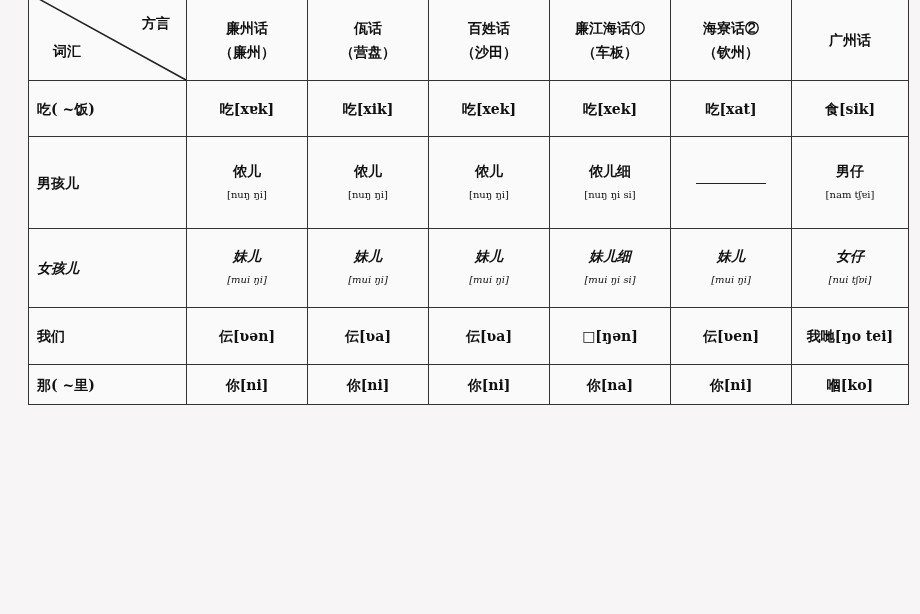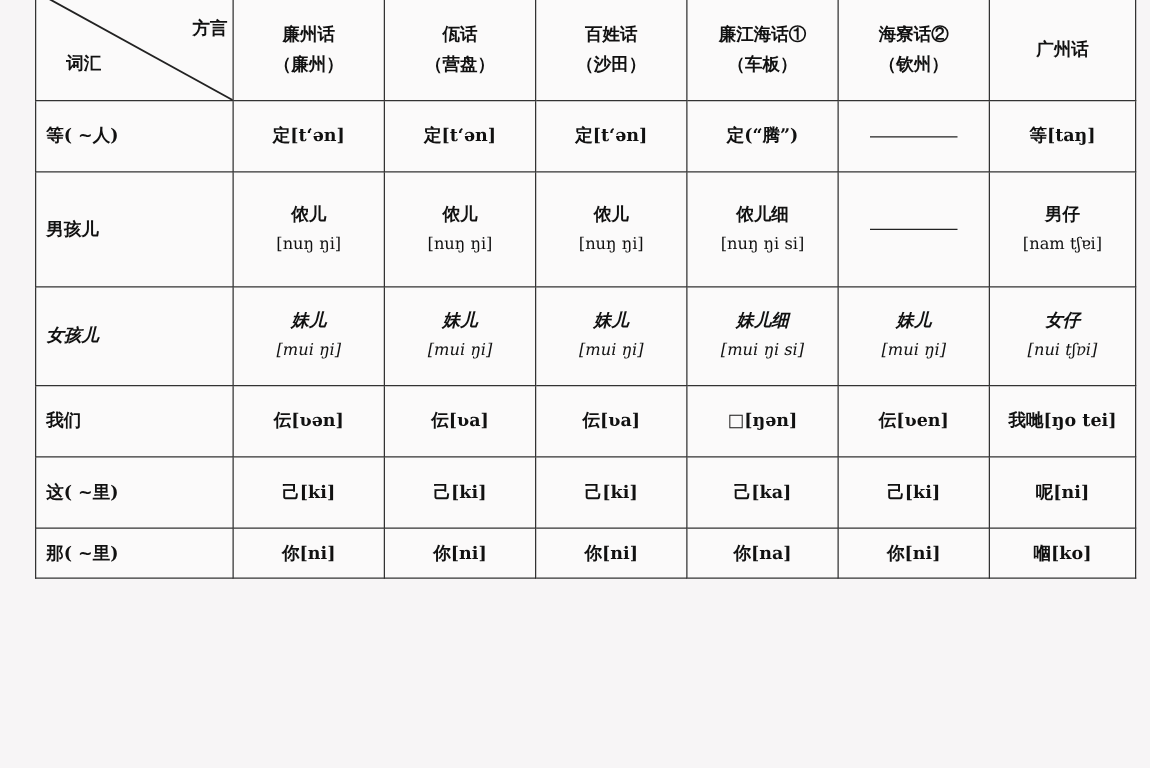--- a/index.html
+++ b/index.html
@@ -21,23 +21,23 @@
     text-align:center;
     vertical-align:middle;
     font-size:14px;
     line-height:24px;
     padding:0;
     font-weight:bold;
   }
   .tbl td.rowhead { text-align:left; padding-left:8px; }
   .corner { position:relative; }
   .corner svg { position:absolute; left:0; top:0; }
-  .corner .top-right { position:absolute; right:4px; top:12px; }
+  .corner .top-right { position:absolute; right:16px; top:12px; }
   .corner .bottom-left { position:absolute; left:24px; top:40px; }
-  .line2 { display:block; font-weight:normal; font-size:13px; }
+  .line2 { display:block; font-weight:normal; font-size:10px; }
   .hd { display:block; }
   .dash { display:inline-block; width:70px; border-top:1.5px solid #222; vertical-align:middle; }
 </style>
 </head>
 <body>
 
 <table class="tbl">
   <colgroup>
     <col style="width:158px">
       <col style="width:121px">
@@ -73,37 +73,39 @@
           <span class="hd">（车板）</span>
         </td>
         <td>
           <span class="hd">海寮话②</span>
           <span class="hd">（钦州）</span>
         </td>
         <td>
           <span class="hd">广州话</span>
         </td>
       </tr>
-      <tr style="height: 57px;">
-        <td class="rowhead">等( ~人)</td>
-        <td>
-          <span class="hd">定[tʻən]</span>
-        </td>
-        <td>
-          <span class="hd">定[tʻən]</span>
-        </td>
-        <td>
-          <span class="hd">定[tʻən]</span>
-        </td>
-        <td>
-          <span class="hd">定(“腾”)</span>
-        </td>
-        <td><span class="dash"></span></td>
-        <td>
-          <span class="hd">等[taŋ]</span>
+  <tr style="height: 56px;">
+        <td class="rowhead">吃( ~饭)</td>
+        <td>
+          <span class="hd">吃[xɐk]</span>
+        </td>
+        <td>
+          <span class="hd">吃[xik]</span>
+        </td>
+        <td>
+          <span class="hd">吃[xek]</span>
+        </td>
+        <td>
+          <span class="hd">吃[xek]</span>
+        </td>
+        <td>
+          <span class="hd">吃[xat]</span>
+        </td>
+        <td>
+          <span class="hd">食[sik]</span>
         </td>
       </tr>
       <tr style="height: 92px; margin-top: 10px;">
         <td class="rowhead">男孩儿</td>
         <td>
           <span class="hd">侬儿</span>
           <span class="line2">[nuŋ ŋi]</span>
         </td>
         <td>
           <span class="hd">侬儿</span>
@@ -162,41 +164,20 @@
           <span class="hd">伝[ʋa]</span>
         </td>
         <td>
           <span class="hd">□[ŋən]</span>
         </td>
         <td>
           <span class="hd">伝[ʋen]</span>
         </td>
         <td>
           <span class="hd">我哋[ŋo tei]</span>
-        </td>
-      </tr>
-      <tr style="height: 57px;">
-        <td class="rowhead">这( ~里)</td>
-        <td>
-          <span class="hd">己[ki]</span>
-        </td>
-        <td>
-          <span class="hd">己[ki]</span>
-        </td>
-        <td>
-          <span class="hd">己[ki]</span>
-        </td>
-        <td>
-          <span class="hd">己[ka]</span>
-        </td>
-        <td>
-          <span class="hd">己[ki]</span>
-        </td>
-        <td>
-          <span class="hd">呢[ni]</span>
         </td>
       </tr>
       <tr style="height: 40px;">
         <td class="rowhead">那( ~里)</td>
         <td>
           <span class="hd">你[ni]</span>
         </td>
         <td>
           <span class="hd">你[ni]</span>
         </td>

